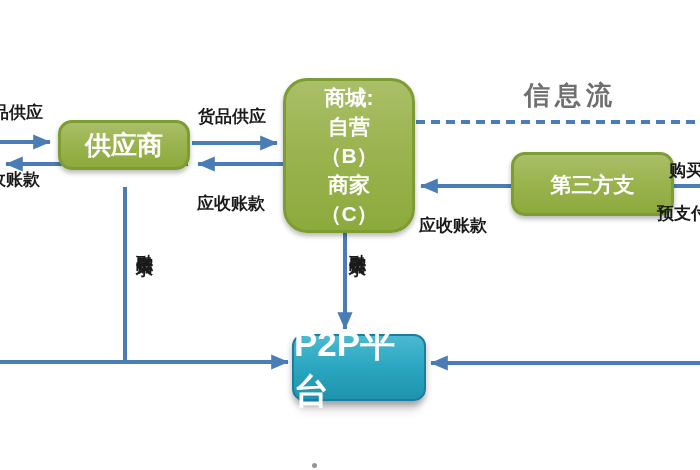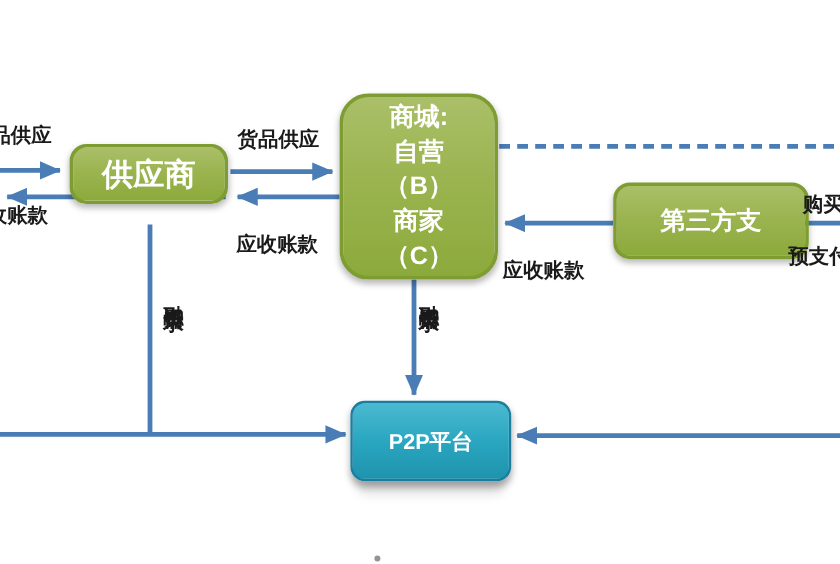--- a/index.html
+++ b/index.html
@@ -18,21 +18,21 @@
     box-shadow:0 3px 5px rgba(0,0,0,0.28);
   }
   .node.teal{
     background:linear-gradient(180deg,#4BB9D1 0%,#2AA6C0 50%,#1F93AE 100%);
     border:2px solid #1B7E9E;
     box-shadow:0 4px 6px rgba(0,0,0,0.30), 0 17px 10px -7px rgba(0,0,0,0.12);
   }
   #box-supplier{left:58px;top:120px;width:132px;height:50px;border-radius:14px;font-size:26px;}
   #box-mall{left:283px;top:78px;width:132px;height:155px;border-radius:24px;font-size:21px;line-height:29px;}
   #box-payment{left:511px;top:152px;width:163px;height:64px;border-radius:14px;font-size:21px;line-height:27px;}
-  #box-p2p{left:292px;top:334px;width:134px;height:67px;border-radius:12px;font-size:18px;}
+  #box-p2p{left:292px;top:334px;width:134px;height:67px;border-radius:12px;font-size:35px;}
   .lbl{
     position:absolute;color:#1a1a1a;font-weight:bold;font-size:17px;
     white-space:nowrap;line-height:1.2;
   }
   .lbl.gray{color:#6f6f6f;font-size:26px;letter-spacing:5px;font-weight:bold;}
   .vlbl{
     position:absolute;color:#1a1a1a;font-weight:bold;font-size:17px;
     writing-mode:vertical-rl;text-orientation:upright;letter-spacing:2px;line-height:1;
   }
   #lbl-goods-supply-left{left:-25px;top:103px;}
@@ -94,20 +94,21 @@
 
   <div class="node teal" id="box-p2p">
     <span>P2P平台</span>
   </div>
 
   <div class="lbl" id="lbl-goods-supply-left">货品供应</div>
   <div class="lbl" id="lbl-receivable-left">应收账款</div>
   <div class="lbl" id="lbl-goods-supply-mid">货品供应</div>
   <div class="lbl" id="lbl-receivable-mid">应收账款</div>
   <div class="lbl" id="lbl-receivable-right">应收账款</div>
+  <div class="lbl gray" id="lbl-info-flow">信息流</div>
   <div class="lbl" id="lbl-purchase">购买</div>
   <div class="lbl" id="lbl-prepay">预支付</div>
   <div class="vlbl" id="lbl-financing-left">融资需求</div>
   <div class="vlbl" id="lbl-financing-right">融资需求</div>
 
   <div id="artifact-dot"></div>
 
 </div>
 
 </body></html>

